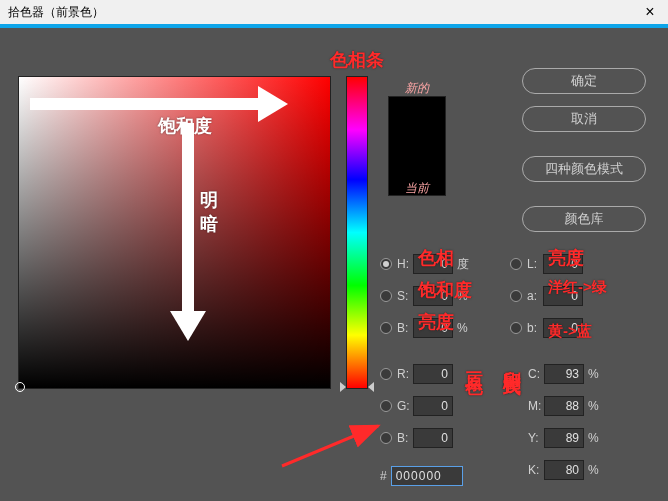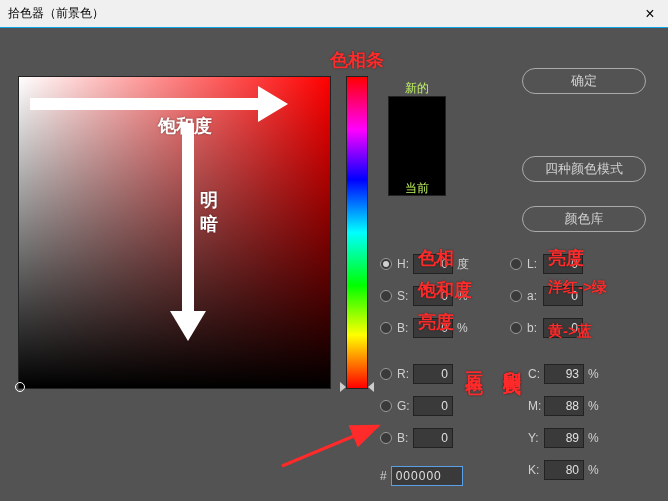--- a/index.html
+++ b/index.html
@@ -1,31 +1,31 @@
 <!DOCTYPE html>
 <html><head>
 <meta charset="utf-8">
 <style>
   * { box-sizing: border-box; margin: 0; padding: 0; }
   body { width: 668px; height: 501px; font-family: "Microsoft YaHei", sans-serif; font-size: 12px; background: #535353; color: #d0d0d0; overflow: hidden; }
-  .titlebar { height: 28px; background: #f0f0f0; color: #000; display: flex; align-items: center; padding: 0 8px; border-bottom: 1px solid #0ea5e9; }
+  .titlebar { height: 28px; background: #f0f0f0; color: #000; display: flex; align-items: center; padding: 0 8px; border-bottom: 4px solid #0ea5e9; }
   .titlebar .title { flex: 1; }
   .titlebar .close { font-size: 16px; width: 20px; text-align: center; cursor: pointer; }
   .content { position: relative; width: 668px; height: 473px; }
   .color-field { position: absolute; left: 18px; top: 48px; width: 313px; height: 313px; background: linear-gradient(to top, #000, rgba(0,0,0,0)), linear-gradient(to right, #fff, #f00); border: 1px solid #222; }
   .color-field .cursor { position: absolute; left: -4px; bottom: -4px; width: 10px; height: 10px; border: 1px solid #fff; border-radius: 50%; }
   .hue-strip { position: absolute; left: 346px; top: 48px; width: 22px; height: 313px; background: linear-gradient(to bottom, #f00 0%, #f0f 17%, #00f 33%, #0ff 50%, #0f0 67%, #ff0 83%, #f00 100%); border: 1px solid #222; }
   .hue-ptr { position: absolute; left: 340px; top: 354px; width: 34px; display: flex; justify-content: space-between; pointer-events: none; }
   .hue-ptr span { width:0; height:0; border-top:5px solid transparent; border-bottom:5px solid transparent; }
   .hue-ptr .l { border-left:6px solid #ccc; }
   .hue-ptr .r { border-right:6px solid #ccc; }
   .swatch-box { position: absolute; left: 388px; top: 68px; width: 58px; height: 100px; border: 1px solid #222; }
   .swatch-new { width: 100%; height: 50%; background: #000; }
   .swatch-cur { width: 100%; height: 50%; background: #000; }
-  .swatch-label { position: absolute; font-size: 12px; color: #bef264; text-align: center; width: 58px; }
+  .swatch-label { position: absolute; font-size: 12px; color: #fca5a5; text-align: center; width: 58px; font-style: italic; }
   .btn { position: absolute; right: 22px; width: 124px; height: 26px; border: 1px solid #aaa; border-radius: 14px; background: transparent; color: #d0d0d0; font-size: 13px; text-align: center; line-height: 24px; cursor: pointer; }
   .row { position: absolute; display: flex; align-items: center; height: 24px; }
   .radio { width: 12px; height: 12px; border: 1px solid #999; border-radius: 50%; margin-right: 5px; background: #3a3a3a; display:inline-flex; align-items:center; justify-content:center; }
   .radio.selected::after { content:""; width:6px; height:6px; background:#d0d0d0; border-radius:50%; }
   .lbl { width: 16px; color: #d0d0d0; }
   .inp { width: 40px; height: 20px; background: #3a3a3a; border: 1px solid #222; color: #e0e0e0; text-align: right; padding-right: 4px; font-size: 12px; }
   .unit { margin-left: 4px; color: #d0d0d0; width:14px; }
   .hex-lbl { margin-right: 4px; }
   .hex-inp { width: 72px; height: 20px; background: #3a3a3a; border: 1px solid #5aa0e8; color: #e0e0e0; padding-left: 4px; font-size: 12px; letter-spacing: 1px; }
   .web-check { position:absolute; left:18px; top:386px; display:flex; align-items:center; cursor:pointer; }
@@ -62,20 +62,21 @@
     </div>
 
   <div class="swatch-label" style="left:388px; top:52px;">新的</div>
   <div class="swatch-box">
     <div class="swatch-new"></div>
     <div class="swatch-cur"></div>
   </div>
   <div class="swatch-label" style="left:388px; top:152px;">当前</div>
 
   <div class="btn" style="top:40px;">确定</div>
+  <div class="btn" style="top:78px;">取消</div>
   <div class="btn" style="top:128px;">四种颜色模式</div>
   <div class="btn" style="top:178px;">颜色库</div>
 
   <div class="row" style="left:380px; top:224px;">
     <span class="radio selected"></span>
     <span class="lbl">H:</span>
     <input class="inp" value="0" style="">
     <span class="unit">度</span>
   </div>
   <div class="row" style="left:380px; top:256px;">

